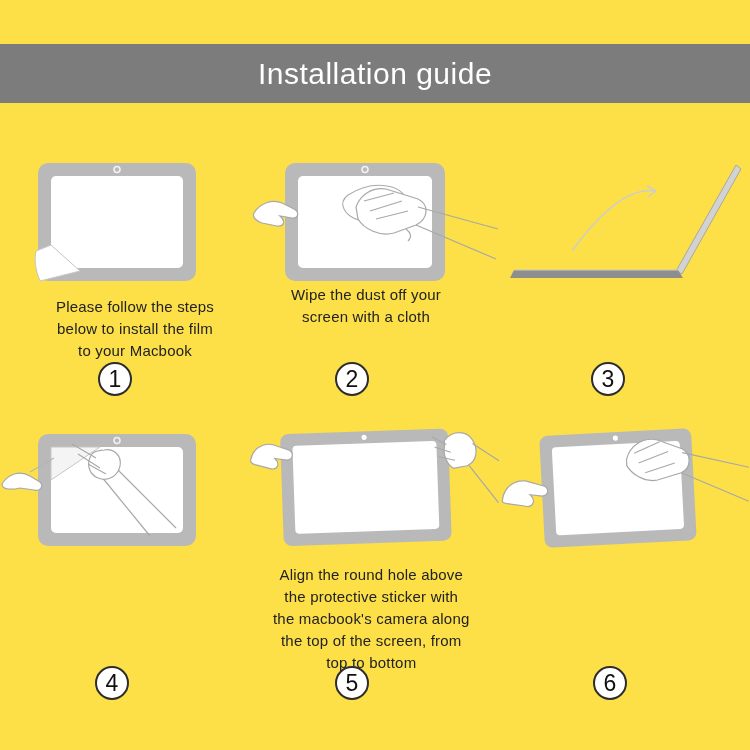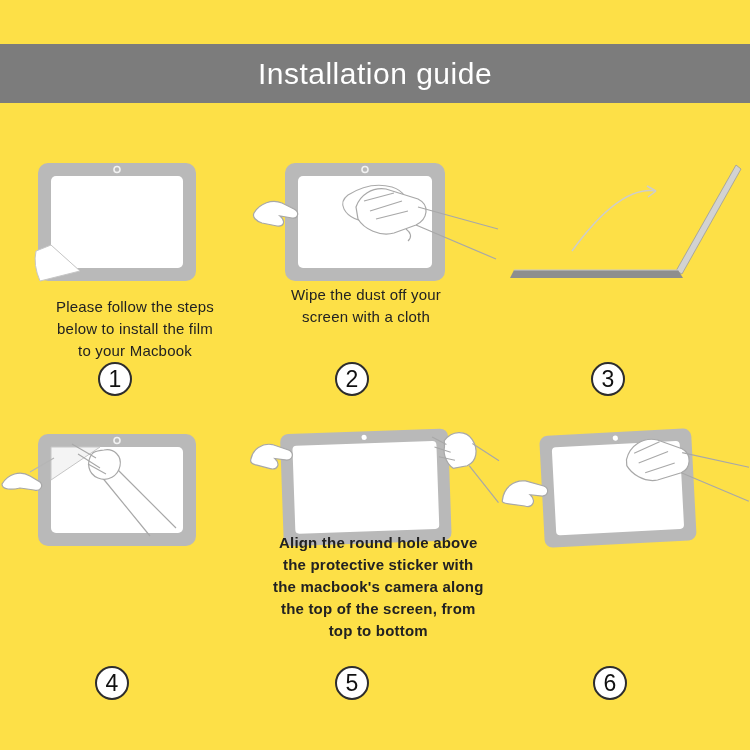--- a/index.html
+++ b/index.html
@@ -22,21 +22,21 @@
   #i5{left:250px;top:421px;}
   #i6{left:500px;top:424px;}
   .caption{
     position:absolute;margin:8px;color:#222222;font-size:15px;line-height:22px;
     white-space:pre-line;letter-spacing:0.2px;text-align:center;
   }
   #c1{left:48px;top:288px;}
   #c2{left:283px;top:276px;}
   #c3{left:515px;top:288px;}
   #c4{left:40px;top:552px;}
-  #c5{left:265px;top:524px;font-weight:bold;}
+  #c5{left:265px;top:556px;}
   #c6{left:515px;top:550px;}
   .badge{
     position:absolute;width:34px;height:34px;border:2px solid #2d2d2d;border-radius:50%;
     display:flex;align-items:center;justify-content:center;box-sizing:border-box;
     color:#111111;font-size:23px;background:#ffffff;
   }
   #b1{left:98px;top:362px;}
   #b2{left:335px;top:362px;}
   #b3{left:591px;top:362px;}
   #b4{left:95px;top:666px;}

